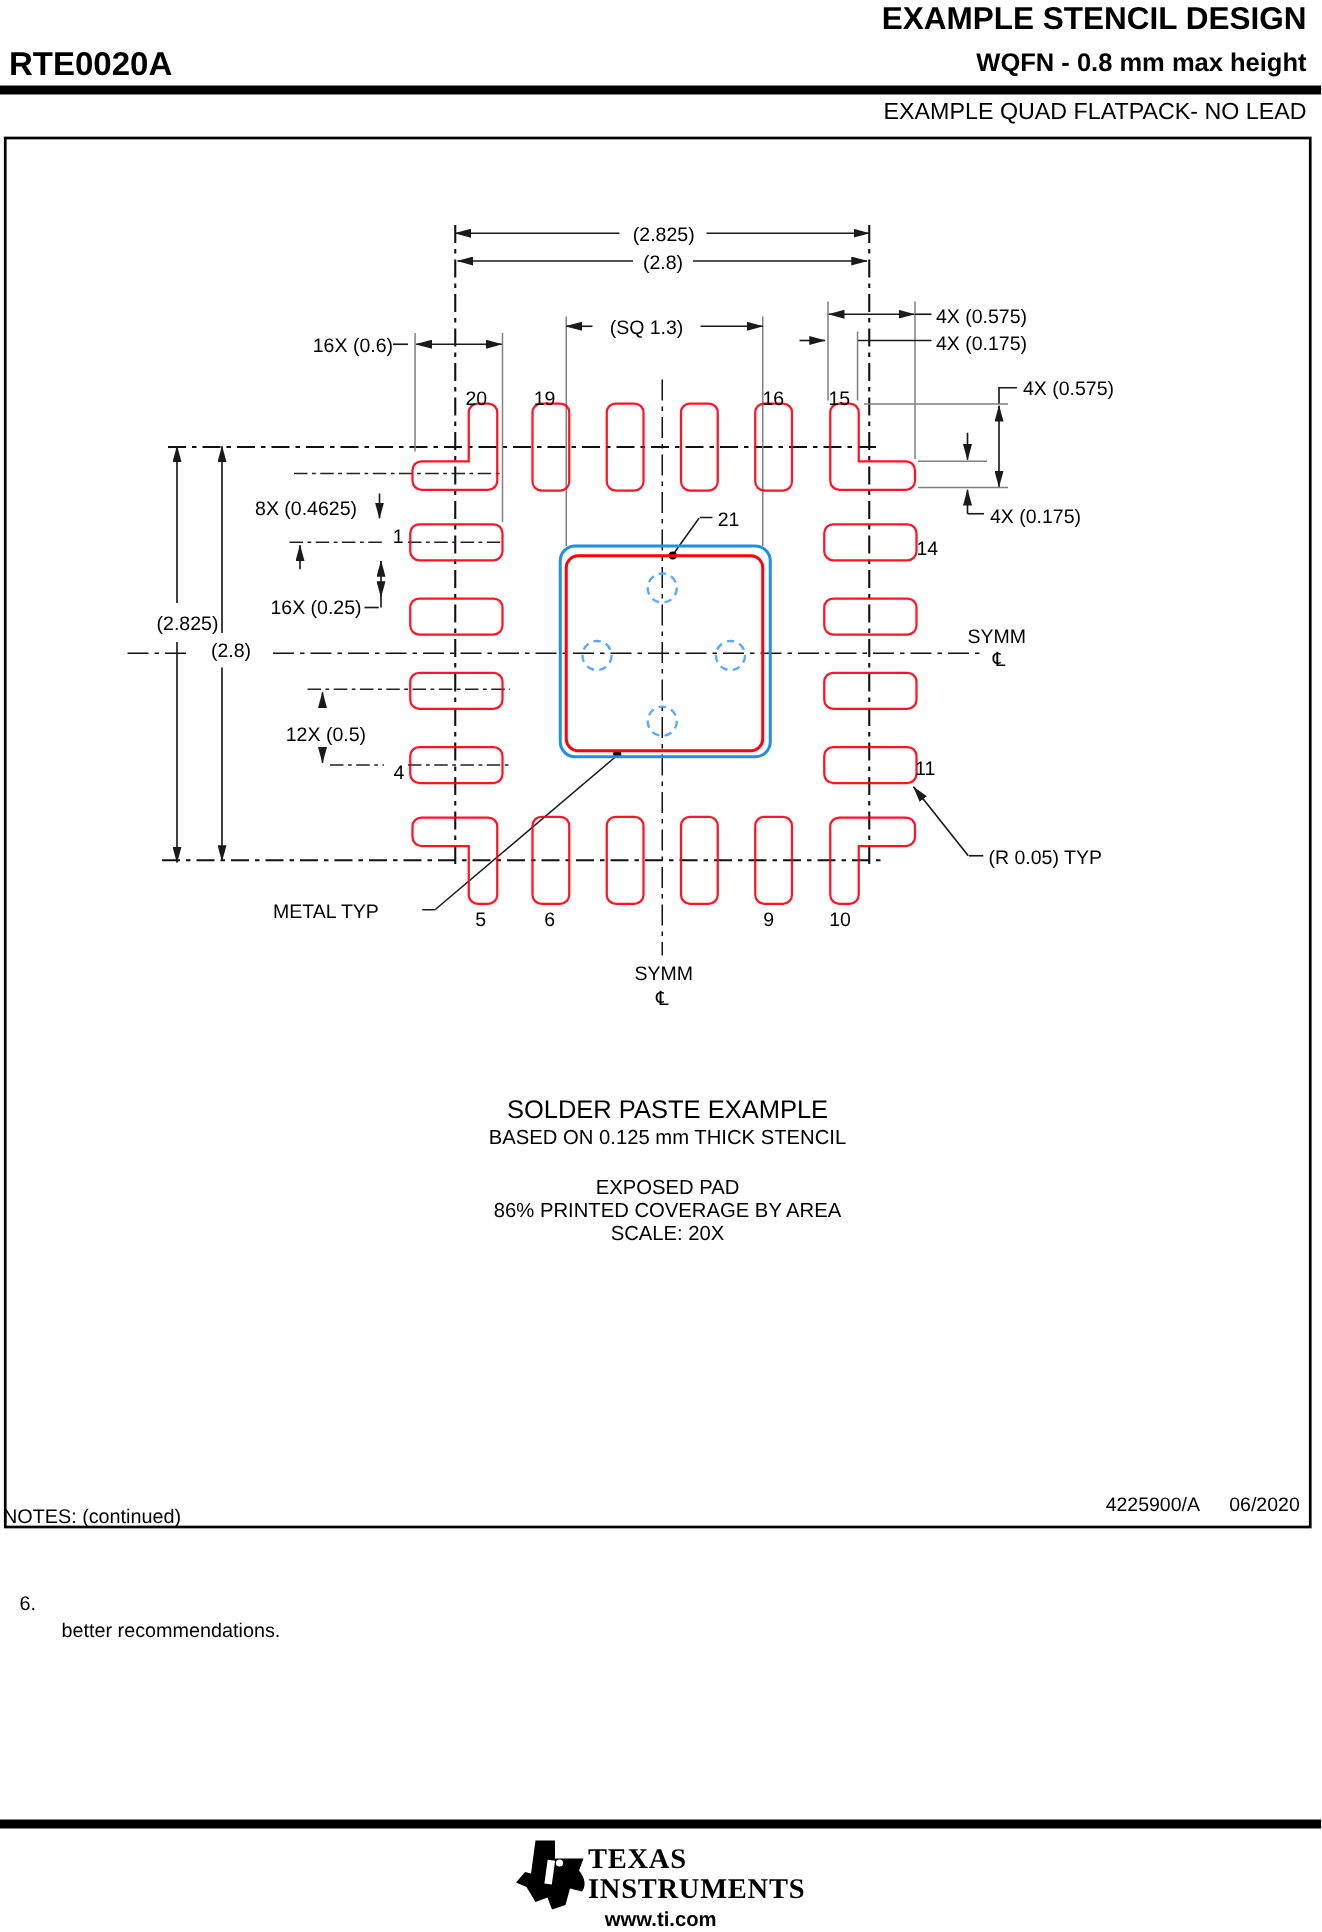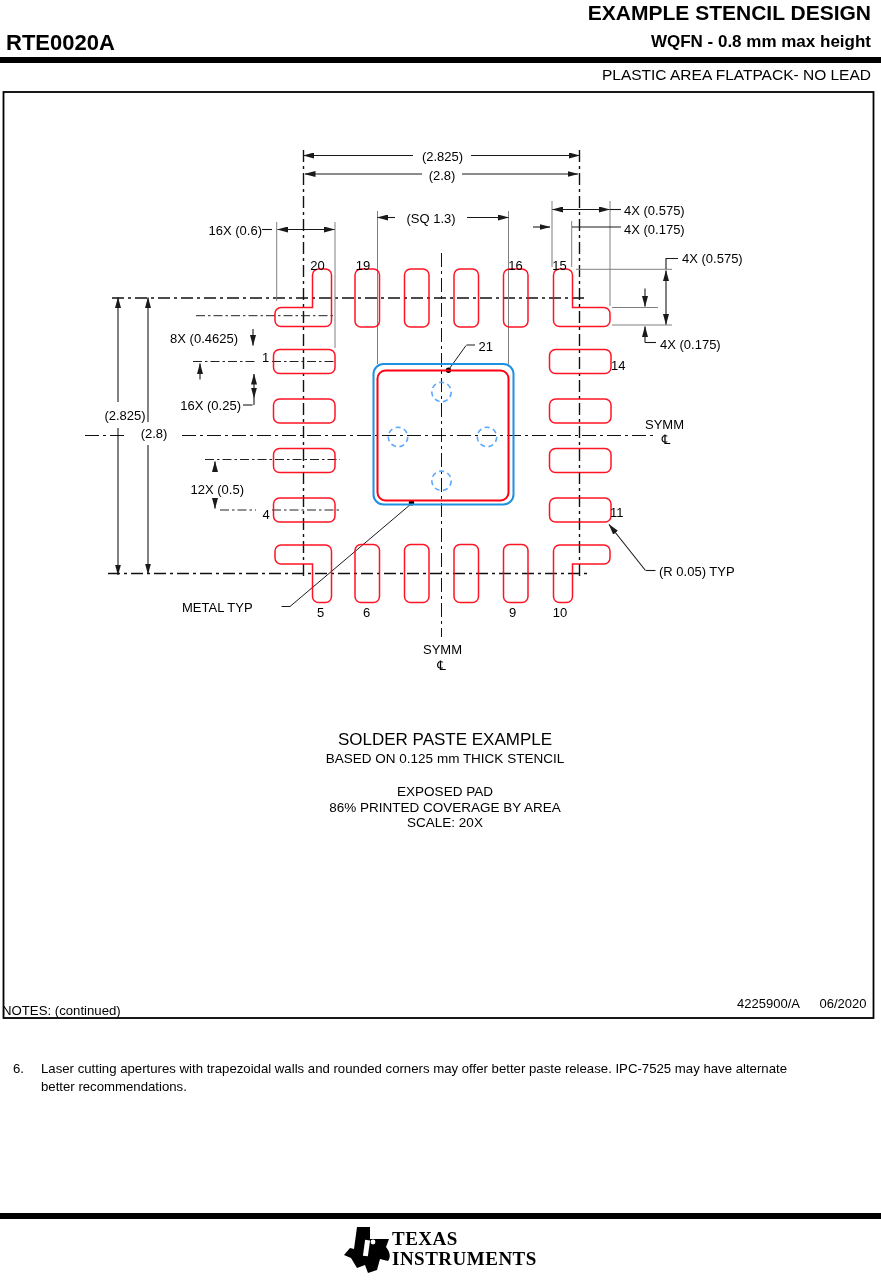--- a/index.html
+++ b/index.html
@@ -44,21 +44,21 @@
 </style>
 </head>
 <body>
 
 <div class="page">
 
   <div class="abs doc-title">EXAMPLE STENCIL DESIGN</div>
   <div class="abs part-number">RTE0020A</div>
   <div class="abs package-spec">WQFN - 0.8 mm max height</div>
   <div class="hbar bar-top"></div>
-  <div class="abs package-family">PLASTIC AREA FLATPACK- NO LEAD</div>
+  <div class="abs package-family">EXAMPLE QUAD FLATPACK- NO LEAD</div>
 
   <svg width="881" height="1288" viewBox="0 0 881 1288">
     <defs>
       <marker id="ah" viewBox="0 0 11 6" refX="10.5" refY="3" markerWidth="11" markerHeight="6" markerUnits="userSpaceOnUse" orient="auto-start-reverse">
         <path d="M0 0 L11 3 L0 6 Z" fill="#1a1a1a"></path>
       </marker>
     </defs>
 
     <rect x="3.5" y="92" width="870" height="926" fill="none" stroke="#000" stroke-width="1.8"></rect>
 
@@ -213,29 +213,29 @@
       <text class="cap2" x="445" y="811.5">86% PRINTED COVERAGE BY AREA</text>
       <text class="cap2" x="445" y="826.5">SCALE: 20X</text>
     </g>
 
     <text class="docnum" x="800" y="1007.5">4225900/A</text>
     <text class="docnum" x="866.5" y="1007.5">06/2020</text>
   </svg>
 
   <div class="abs notes-head">NOTES: (continued)</div>
   <div class="abs note-num">6.</div>
-  <div class="abs note-l1">Laser cutting apertures with trapezoidal walls and rounded corners may offer better paste release. IPC-7525 may have alternate</div>
   <div class="abs note-l2">better recommendations.</div>
 
   <div class="hbar bar-bottom"></div>
 
   <svg width="200" height="52" viewBox="0 0 200 52" style="left:343px;top:1225px;">
     <g>
       <path d="M14 2 H27 V14 H46 L43 22 C47 27 48 32 45 36 L37 34 L34 45 L25 48 L22 40 L14 43 L8 33 L1 30 L7 23 L11 24 Z" fill="#000"></path>
       <rect x="21" y="15" width="5" height="16" fill="#fff" transform="rotate(8 23 23)"></rect>
       <circle cx="30" cy="17" r="2.4" fill="#fff"></circle>
     </g>
     <text class="brand" x="49" y="20">TEXAS</text>
     <text class="brand" x="49" y="40">INSTRUMENTS</text>
   </svg>
 
+  <div class="abs website">www.ti.com</div>
 
 </div>
 
 </body></html>

